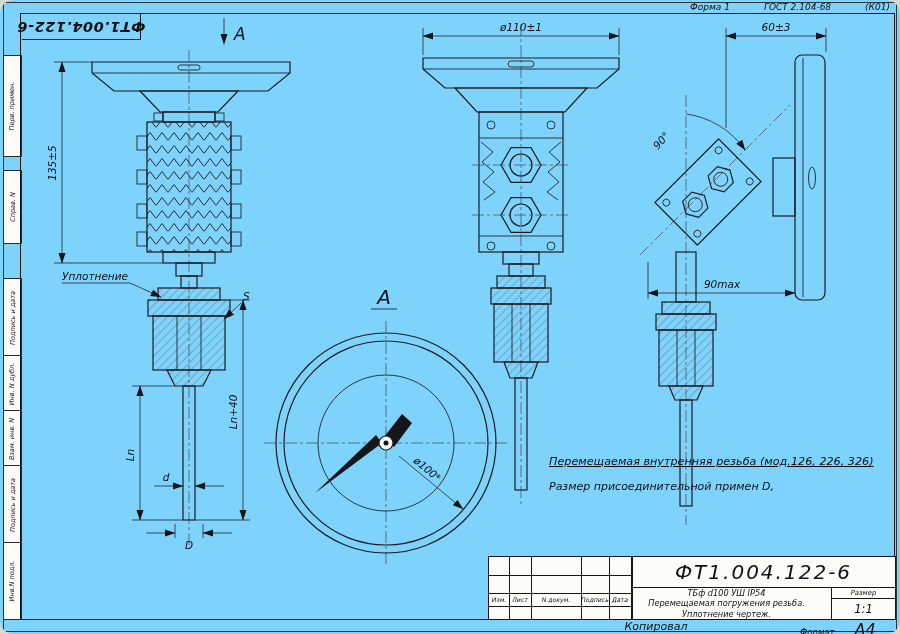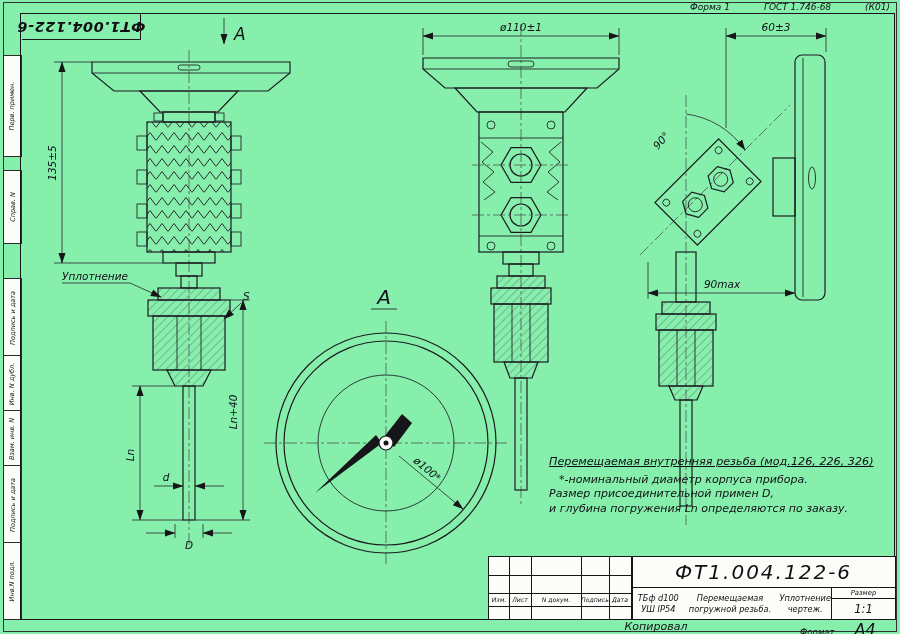--- a/index.html
+++ b/index.html
@@ -1,56 +1,56 @@
 <!DOCTYPE html>
 <html><head>
 <meta charset="utf-8">
 <style>
   html,body{margin:0;padding:0;background:#d8d8d4;}
-  .sheet{position:relative;width:900px;height:634px;background:#86efac;font-family:"DejaVu Sans",sans-serif;color:#101014;overflow:hidden;}
+  .sheet{position:relative;width:900px;height:634px;background:#7dd3fc;font-family:"DejaVu Sans",sans-serif;color:#101014;overflow:hidden;border-radius:14px;}
   .outer{position:absolute;left:3px;top:2px;width:892px;height:628px;border:1px solid #333;}
   .frame{position:absolute;left:20px;top:13px;width:873px;height:605px;border:1.7px solid #15151a;pointer-events:none;}
   .form-header{position:absolute;top:2px;left:690px;width:200px;display:flex;justify-content:space-between;font-size:9px;font-style:italic;}
   .docnum-top{position:absolute;left:22px;top:14px;width:118px;height:25px;border-right:1.5px solid #15151a;border-bottom:1.5px solid #15151a;display:flex;align-items:center;justify-content:center;}
   .docnum-top span{transform:rotate(180deg);font-size:14.5px;font-weight:600;font-style:italic;letter-spacing:.5px;white-space:nowrap;}
   .mcell{position:absolute;left:3px;width:17px;border:1px solid #2a2a2e;display:flex;align-items:center;justify-content:center;background:#fcfcf9;}
   .mcell span{transform:rotate(-90deg);white-space:nowrap;font-size:6.5px;font-style:italic;}
   .draw{position:absolute;left:0;top:0;}
   .draw .ol{stroke:#1b1b20;fill:none;stroke-width:1.2px;}
   .draw .t{stroke:#1b1b20;fill:none;stroke-width:.85px;}
   .draw .cl{stroke:#45454c;fill:none;stroke-width:.7px;stroke-dasharray:12 3 3 3;}
   .draw .dm{stroke:#26262c;fill:none;stroke-width:.8px;}
   .draw text{font-family:"DejaVu Sans",sans-serif;font-style:italic;fill:#101018;font-size:10.5px;stroke:none;}
   .draw .med{font-size:17px;}
   .draw .big{font-size:20px;}
   .draw .solid{fill:#15151a;stroke:none;}
   .notes{position:absolute;left:549px;top:455px;width:344px;font-size:11px;font-style:italic;line-height:1.32;}
-  .notes .ntitle{text-decoration:underline;margin-bottom:3px;font-size:11.2px;}
+  .notes .ntitle{text-decoration:underline;margin-bottom:10px;font-size:11.2px;}
   .notes .indent{padding-left:10px;}
   .tb{position:absolute;left:488px;top:556px;width:406px;height:62px;border:1.7px solid #15151a;background:#fcfcf9;}
   .tb .vl{position:absolute;width:1px;background:#15151a;}
   .tb .hl{position:absolute;height:1px;background:#15151a;}
   .tb .cell{position:absolute;display:flex;align-items:center;justify-content:center;font-style:italic;}
   .tb-docnum{position:absolute;left:143px;top:0;width:263px;height:30px;display:flex;align-items:center;justify-content:center;font-size:20px;font-style:italic;letter-spacing:2px;}
-  .tb-desc{position:absolute;left:145px;top:31px;width:199px;height:31px;display:flex;flex-direction:row;align-items:center;justify-content:center;font-size:8.2px;font-style:italic;line-height:1.3;text-align:center;}
+  .tb-desc{position:absolute;left:138px;top:31px;width:199px;height:31px;display:flex;flex-direction:column;align-items:center;justify-content:center;font-size:8.2px;font-style:italic;line-height:1.3;text-align:center;}
   .tb-scale-l{position:absolute;left:343px;top:31px;width:63px;height:10px;display:flex;align-items:center;justify-content:center;font-size:6.8px;font-style:italic;}
   .tb-scale-v{position:absolute;left:343px;top:42px;width:63px;height:20px;display:flex;align-items:center;justify-content:center;font-size:11.5px;font-style:italic;}
   .kop{position:absolute;left:556px;top:620px;width:200px;text-align:center;font-size:11px;font-style:italic;}
   .fmt{position:absolute;left:800px;top:620px;font-size:8.5px;font-style:italic;display:flex;gap:20px;align-items:baseline;}
   .fmt .fa4{font-size:16px;}
 </style>
 </head>
 <body>
 
 <div class="sheet">
   <div class="outer"></div>
 
   <div class="form-header">
     <span>Форма 1</span>
-    <span>ГОСТ 1.746-68</span>
+    <span>ГОСТ 2.104-68</span>
     <span>(К01)</span>
   </div>
 
   <div class="docnum-top">
     <span>ФТ1.004.122-6</span>
   </div>
 
   <div class="mcell" style="top:55px;height:100px">
       <span>Перв. примен.</span>
     </div>
@@ -265,23 +265,21 @@
         <line class="dm" x1="399" y1="456" x2="463" y2="509" marker-end="url(#arr)"></line>
         <text transform="rotate(40 425 472)" x="425" y="472" text-anchor="middle">ø100*</text>
       </g>
     </g>
   </svg>
 
   <div class="frame"></div>
 
   <div class="notes">
     <div class="ntitle">Перемещаемая внутренняя резьба (мод.126, 226, 326)</div>
-    <div class="indent">*-номинальный диаметр корпуса прибора.</div>
     <div>Размер присоединительной примен D,</div>
-    <div>и глубина погружения Ln определяются по заказу.</div>
   </div>
 
   <div class="tb">
     <div class="vl" style="left:20px;top:0;height:62px"></div>
     <div class="vl" style="left:42px;top:0;height:62px"></div>
     <div class="vl" style="left:92px;top:0;height:62px"></div>
     <div class="vl" style="left:120px;top:0;height:62px"></div>
     <div class="vl" style="left:142px;top:0;height:62px;width:1.6px"></div>
     <div class="vl" style="left:342px;top:30px;height:32px"></div>
     <div class="hl" style="left:0;top:18px;width:142px"></div>
@@ -290,21 +288,21 @@
     <div class="hl" style="left:142px;top:30px;width:264px"></div>
     <div class="hl" style="left:343px;top:41px;width:63px"></div>
     <div class="cell" style="left:0;top:36px;width:20px;height:13px;font-size:6.2px">Изм.</div>
     <div class="cell" style="left:20px;top:36px;width:22px;height:13px;font-size:6.2px">Лист</div>
     <div class="cell" style="left:42px;top:36px;width:50px;height:13px;font-size:6.2px">N докум.</div>
     <div class="cell" style="left:92px;top:36px;width:28px;height:13px;font-size:6.2px">Подпись</div>
     <div class="cell" style="left:120px;top:36px;width:22px;height:13px;font-size:6.2px">Дата</div>
     <div class="tb-docnum">ФТ1.004.122-6</div>
     <div class="tb-desc">
       <div>ТБф d100 УШ IP54</div>
-      <div>Перемещаемая погружной резьба.</div>
+      <div>Перемещаемая погружения резьба.</div>
       <div>Уплотнение чертеж.</div>
     </div>
     <div class="tb-scale-l">Размер</div>
     <div class="tb-scale-v">1:1</div>
   </div>
 
   <div class="kop">Копировал</div>
   <div class="fmt">
     <span>Формат</span>
     <span class="fa4">А4</span>

